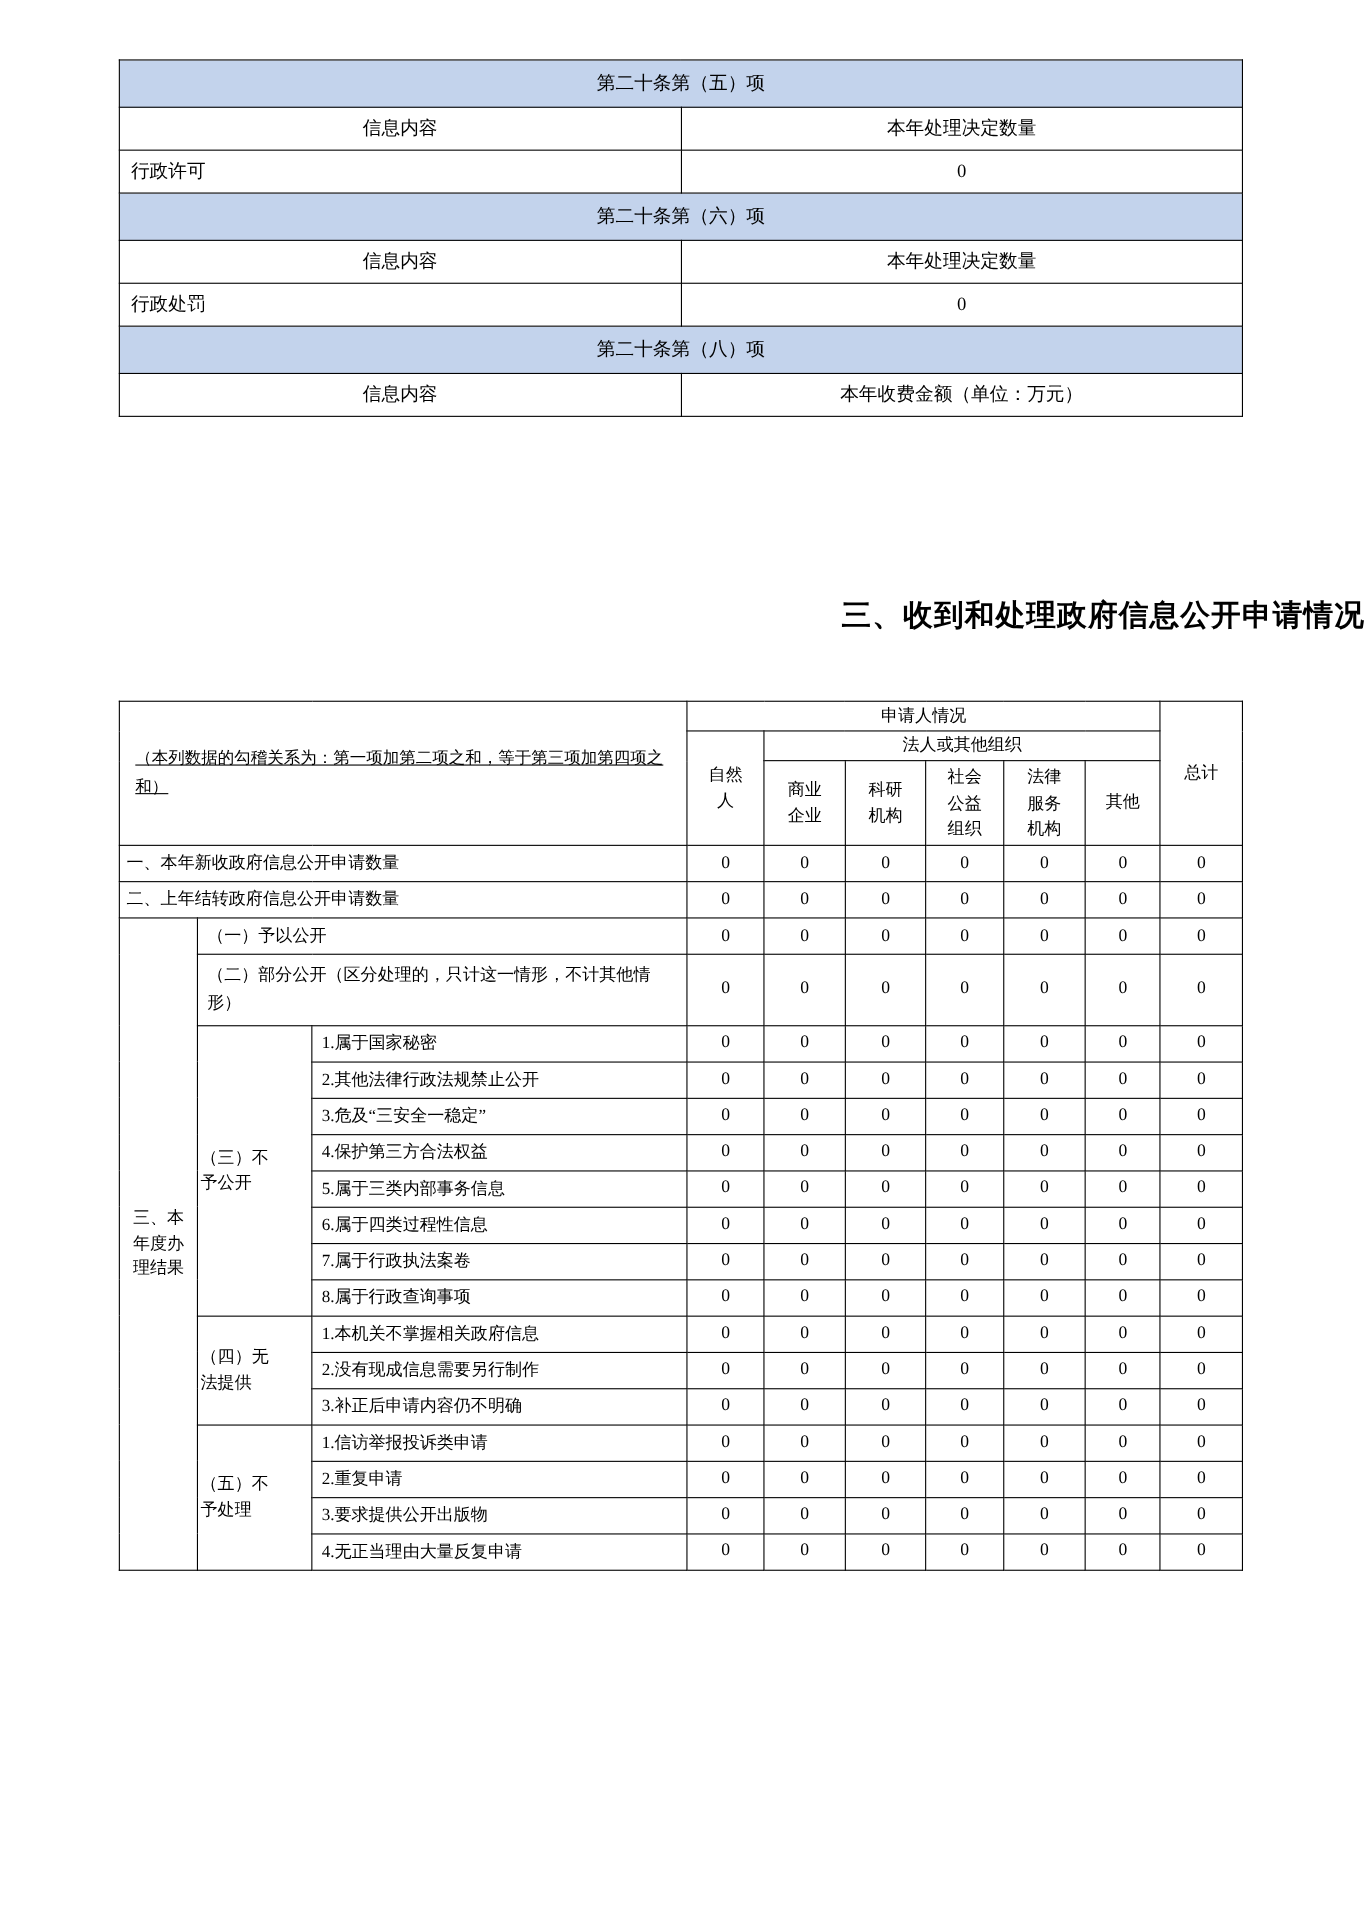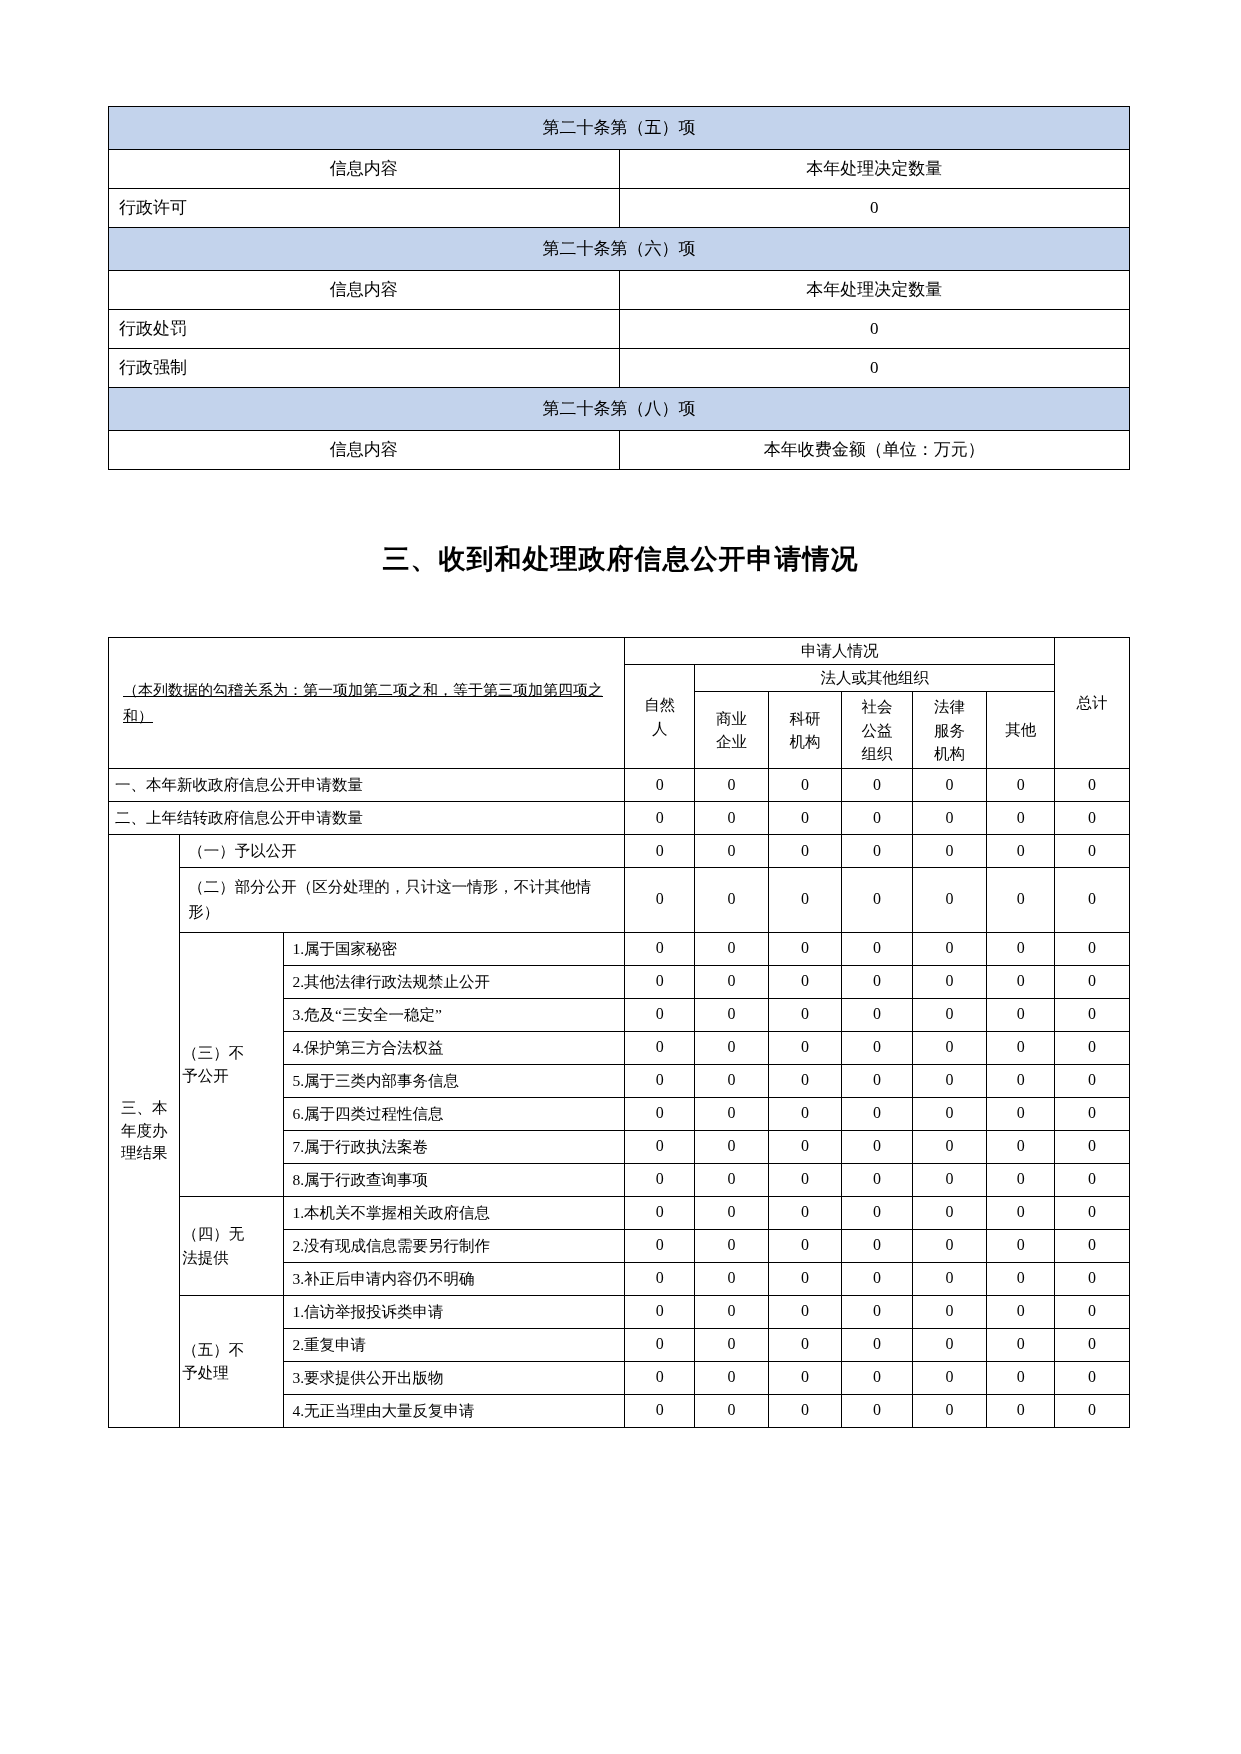--- a/index.html
+++ b/index.html
@@ -11,21 +11,21 @@
     width: 1241px;
     height: 1754px;
     font-family: "Liberation Serif", "DejaVu Serif", serif;
     color: #000000;
     position: relative;
   }
   .page {
     width: 1241px;
     height: 1754px;
     box-sizing: border-box;
-    padding: 106px 108px 0 108px;
+    padding: 54px 108px 0 108px;
     position: relative;
   }
 
   
   table {
     border-collapse: collapse;
     width: 1022px;
     table-layout: fixed;
   }
   td, th {
@@ -47,21 +47,21 @@
     font-size: 17px;
     padding: 7px 6px;
   }
   .t1 .col-label { width: 225px; text-align: center; margin-top: 32px; }
   .t1 .col-value { text-align: center; }
   .t1 .row-name { text-align: left; padding-left: 10px; }
   .t1 .row-value { text-align: center; }
 
   
   .section-heading {
-    text-align: center;
+    text-align: right;
     font-family: "Liberation Sans", "DejaVu Sans", sans-serif;
     font-weight: bold;
     font-size: 27px;
     letter-spacing: 1px;
     margin: 0;
     padding: 0;
     position: absolute;
     left: 0;
     right: 0;
     top: 541px;
@@ -140,24 +140,20 @@
 
       <tr>
         <td class="section-band" colspan="2">第二十条第（六）项</td>
       </tr>
       <tr>
         <td class="col-label">信息内容</td>
         <td class="col-value">本年处理决定数量</td>
       </tr>
       <tr class="data-row">
         <td class="row-name">行政处罚</td>
-        <td class="row-value">0</td>
-      </tr>
-      <tr class="data-row">
-        <td class="row-name">行政强制</td>
         <td class="row-value">0</td>
       </tr>
 
       <tr>
         <td class="section-band" colspan="2">第二十条第（八）项</td>
       </tr>
       <tr>
         <td class="col-label">信息内容</td>
         <td class="col-value">本年收费金额（单位：万元）</td>
       </tr>

